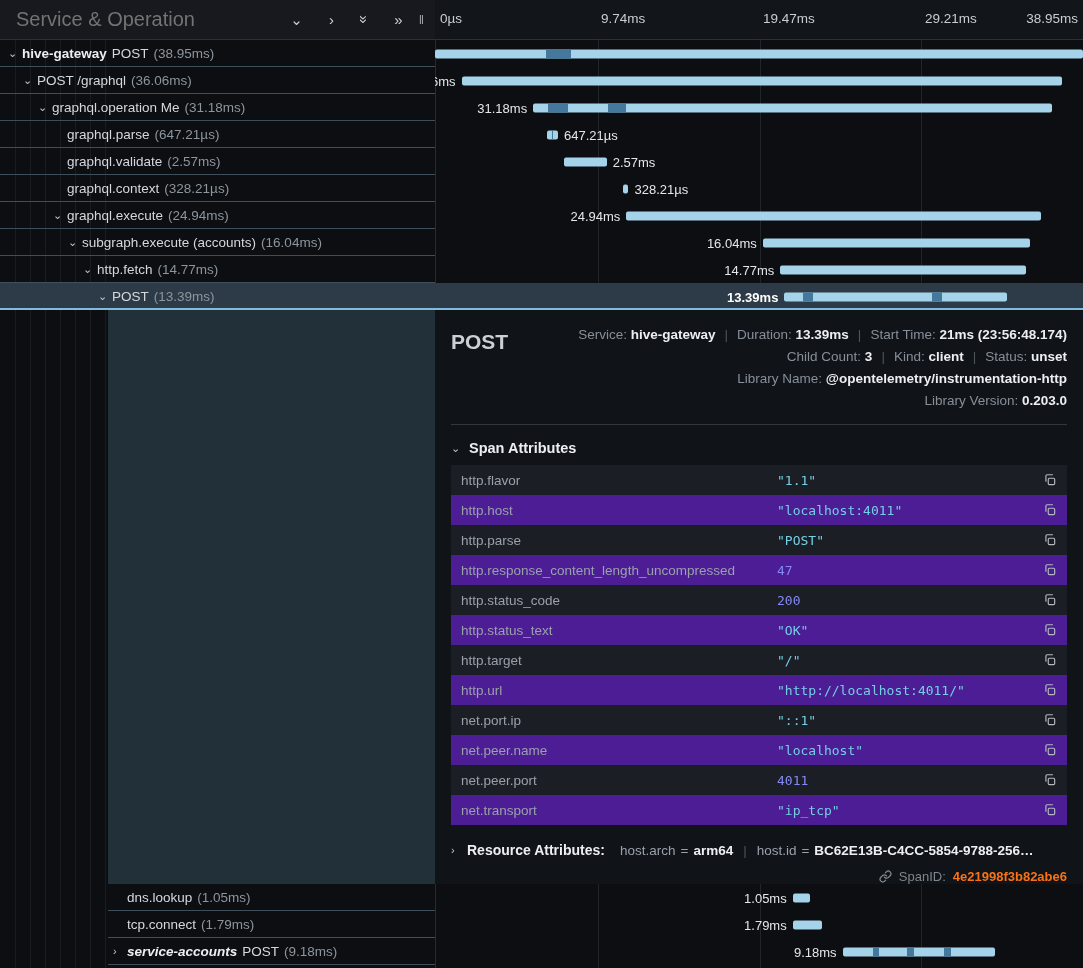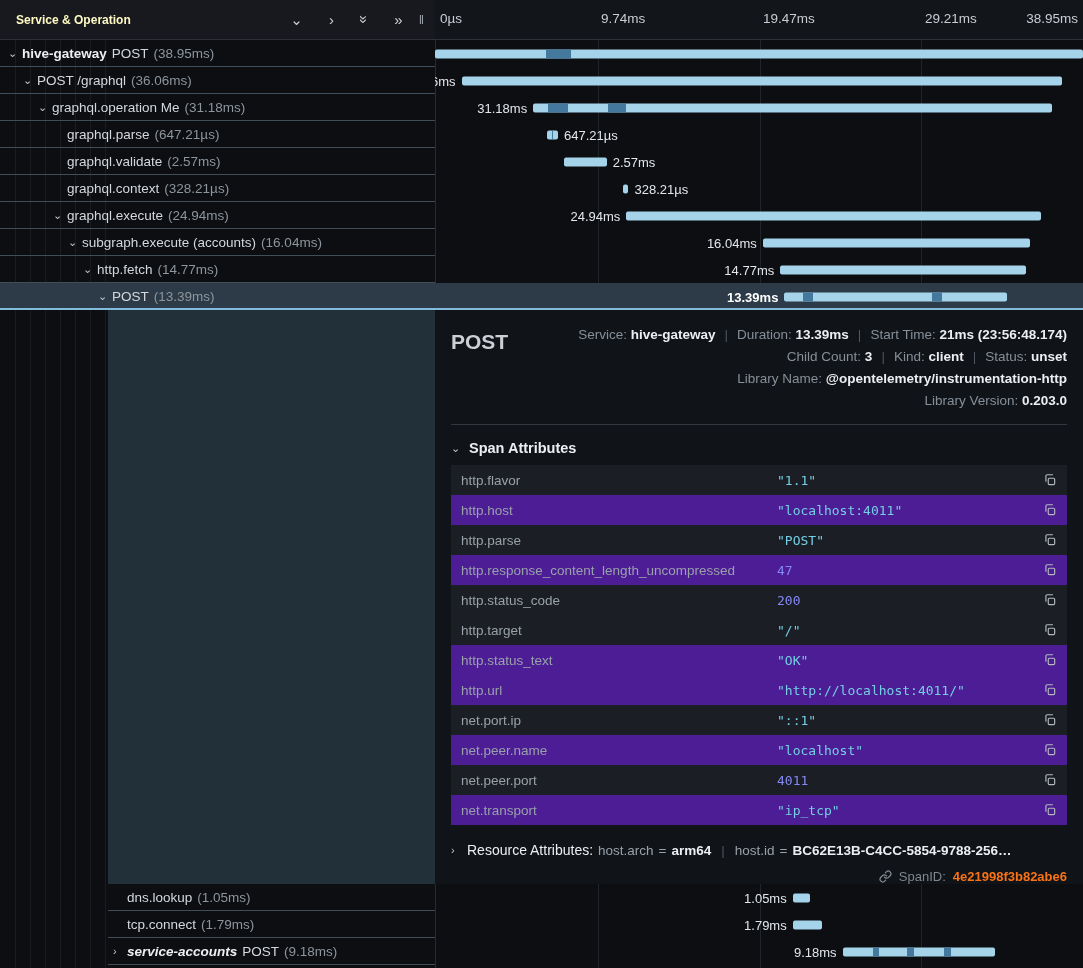--- a/index.html
+++ b/index.html
@@ -3,21 +3,21 @@
 <meta charset="utf-8">
 <style>
   *{margin:0;padding:0;box-sizing:border-box}
   html,body{background:#0c0e12}
   .app{position:relative;width:1083px;height:968px;background:#0c0e12;overflow:hidden;
        font-family:"Liberation Sans",sans-serif;color:#d7dade}
 
   
   .left-header{position:absolute;left:0;top:0;width:435px;height:40px;background:#17191e;
     border-bottom:1px solid #2c3037;display:flex;align-items:center;padding:0 10px 0 16px;z-index:5}
-  .lh-title{font-size:12px;font-weight:700;color:#fef9c3;flex:1}
+  .lh-title{font-size:20px;font-weight:400;color:#737373;flex:1}
   .lh-icon{color:#cdd2d7;font-size:15px;margin-left:26px;cursor:pointer;line-height:1}
   .lh-icon.rot{display:inline-block;transform:rotate(90deg)}
   .resizer{color:#9aa1a8;margin-left:16px;font-size:13px;letter-spacing:1px;cursor:col-resize}
 
   .ruler{position:absolute;left:435px;top:0;width:648px;height:40px;background:#12151a;
     border-bottom:1px solid #2c3037;z-index:5}
   .tick{position:absolute;top:11px;font-size:13.5px;color:#c9cdd2;white-space:nowrap}
   .tick.t0{left:5px}.tick.t1{left:calc(25% + 4px)}.tick.t2{left:calc(50% + 4px)}
   .tick.t3{left:calc(75% + 4px)}.tick.t4{right:5px}
 
@@ -67,21 +67,21 @@
   .attr-row{height:30px;display:flex;align-items:center;padding:0 10px;font-size:13.5px}
   .attr-row.odd{background:#1b1e24}
   .attr-row.even{background:#4c1d95}
   .attr-key{flex:1;color:#99a1a9;overflow:hidden;white-space:nowrap}
   .attr-val{width:258px;font-family:"DejaVu Sans Mono",monospace;font-size:13px;white-space:nowrap}
   .attr-val.string{color:#74cfe4}
   .attr-val.number{color:#8489f3}
   .copy-btn{width:22px;text-align:right;cursor:pointer;background:none;border:none;padding:0;line-height:0}
   .d-resource{margin-top:17px;font-size:13.5px;display:flex;align-items:center;white-space:nowrap;overflow:hidden}
   .d-resource .chev{width:16px}
-  .r-label{font-weight:400;color:#eceef1;font-size:14px;margin-right:5px}
+  .r-label{font-weight:700;color:#eceef1;font-size:14px;margin-right:15px}
   .r-key{color:#99a1a9}
   .r-eq{color:#99a1a9;margin:0 5px}
   .r-val{color:#eceef1;font-weight:700}
   .r-sep{color:#4e555c;margin:0 10px}
   .d-footer{margin-top:11px;display:flex;justify-content:flex-end;align-items:center;gap:7px;font-size:13px}
   .f-label{color:#7e868e}
   .f-value{color:#f97316;font-weight:700}
 </style>
 </head>
 <body>
@@ -302,31 +302,31 @@
             </svg></button>
         </div>
         <div class="attr-row odd">
           <span class="attr-key">http.status_code</span>
           <span class="attr-val number">200</span>
           <button class="copy-btn"><svg width="14" height="14" viewBox="0 0 24 24" fill="none" stroke="#b3b9bf" stroke-width="2">
               <rect x="9" y="9" width="11" height="11" rx="2"></rect>
               <path d="M5 15V5a2 2 0 0 1 2-2h10"></path>
             </svg></button>
         </div>
+        <div class="attr-row even">
+          <span class="attr-key">http.status_text</span>
+          <span class="attr-val string">"OK"</span>
+          <button class="copy-btn"><svg width="14" height="14" viewBox="0 0 24 24" fill="none" stroke="#b3b9bf" stroke-width="2">
+              <rect x="9" y="9" width="11" height="11" rx="2"></rect>
+              <path d="M5 15V5a2 2 0 0 1 2-2h10"></path>
+            </svg></button>
+        </div>
         <div class="attr-row odd">
           <span class="attr-key">http.target</span>
           <span class="attr-val string">"/"</span>
-          <button class="copy-btn"><svg width="14" height="14" viewBox="0 0 24 24" fill="none" stroke="#b3b9bf" stroke-width="2">
-              <rect x="9" y="9" width="11" height="11" rx="2"></rect>
-              <path d="M5 15V5a2 2 0 0 1 2-2h10"></path>
-            </svg></button>
-        </div>
-        <div class="attr-row even">
-          <span class="attr-key">http.status_text</span>
-          <span class="attr-val string">"OK"</span>
           <button class="copy-btn"><svg width="14" height="14" viewBox="0 0 24 24" fill="none" stroke="#b3b9bf" stroke-width="2">
               <rect x="9" y="9" width="11" height="11" rx="2"></rect>
               <path d="M5 15V5a2 2 0 0 1 2-2h10"></path>
             </svg></button>
         </div>
         <div class="attr-row even">
           <span class="attr-key">http.url</span>
           <span class="attr-val string">"http://localhost:4011/"</span>
           <button class="copy-btn"><svg width="14" height="14" viewBox="0 0 24 24" fill="none" stroke="#b3b9bf" stroke-width="2">
               <rect x="9" y="9" width="11" height="11" rx="2"></rect>

